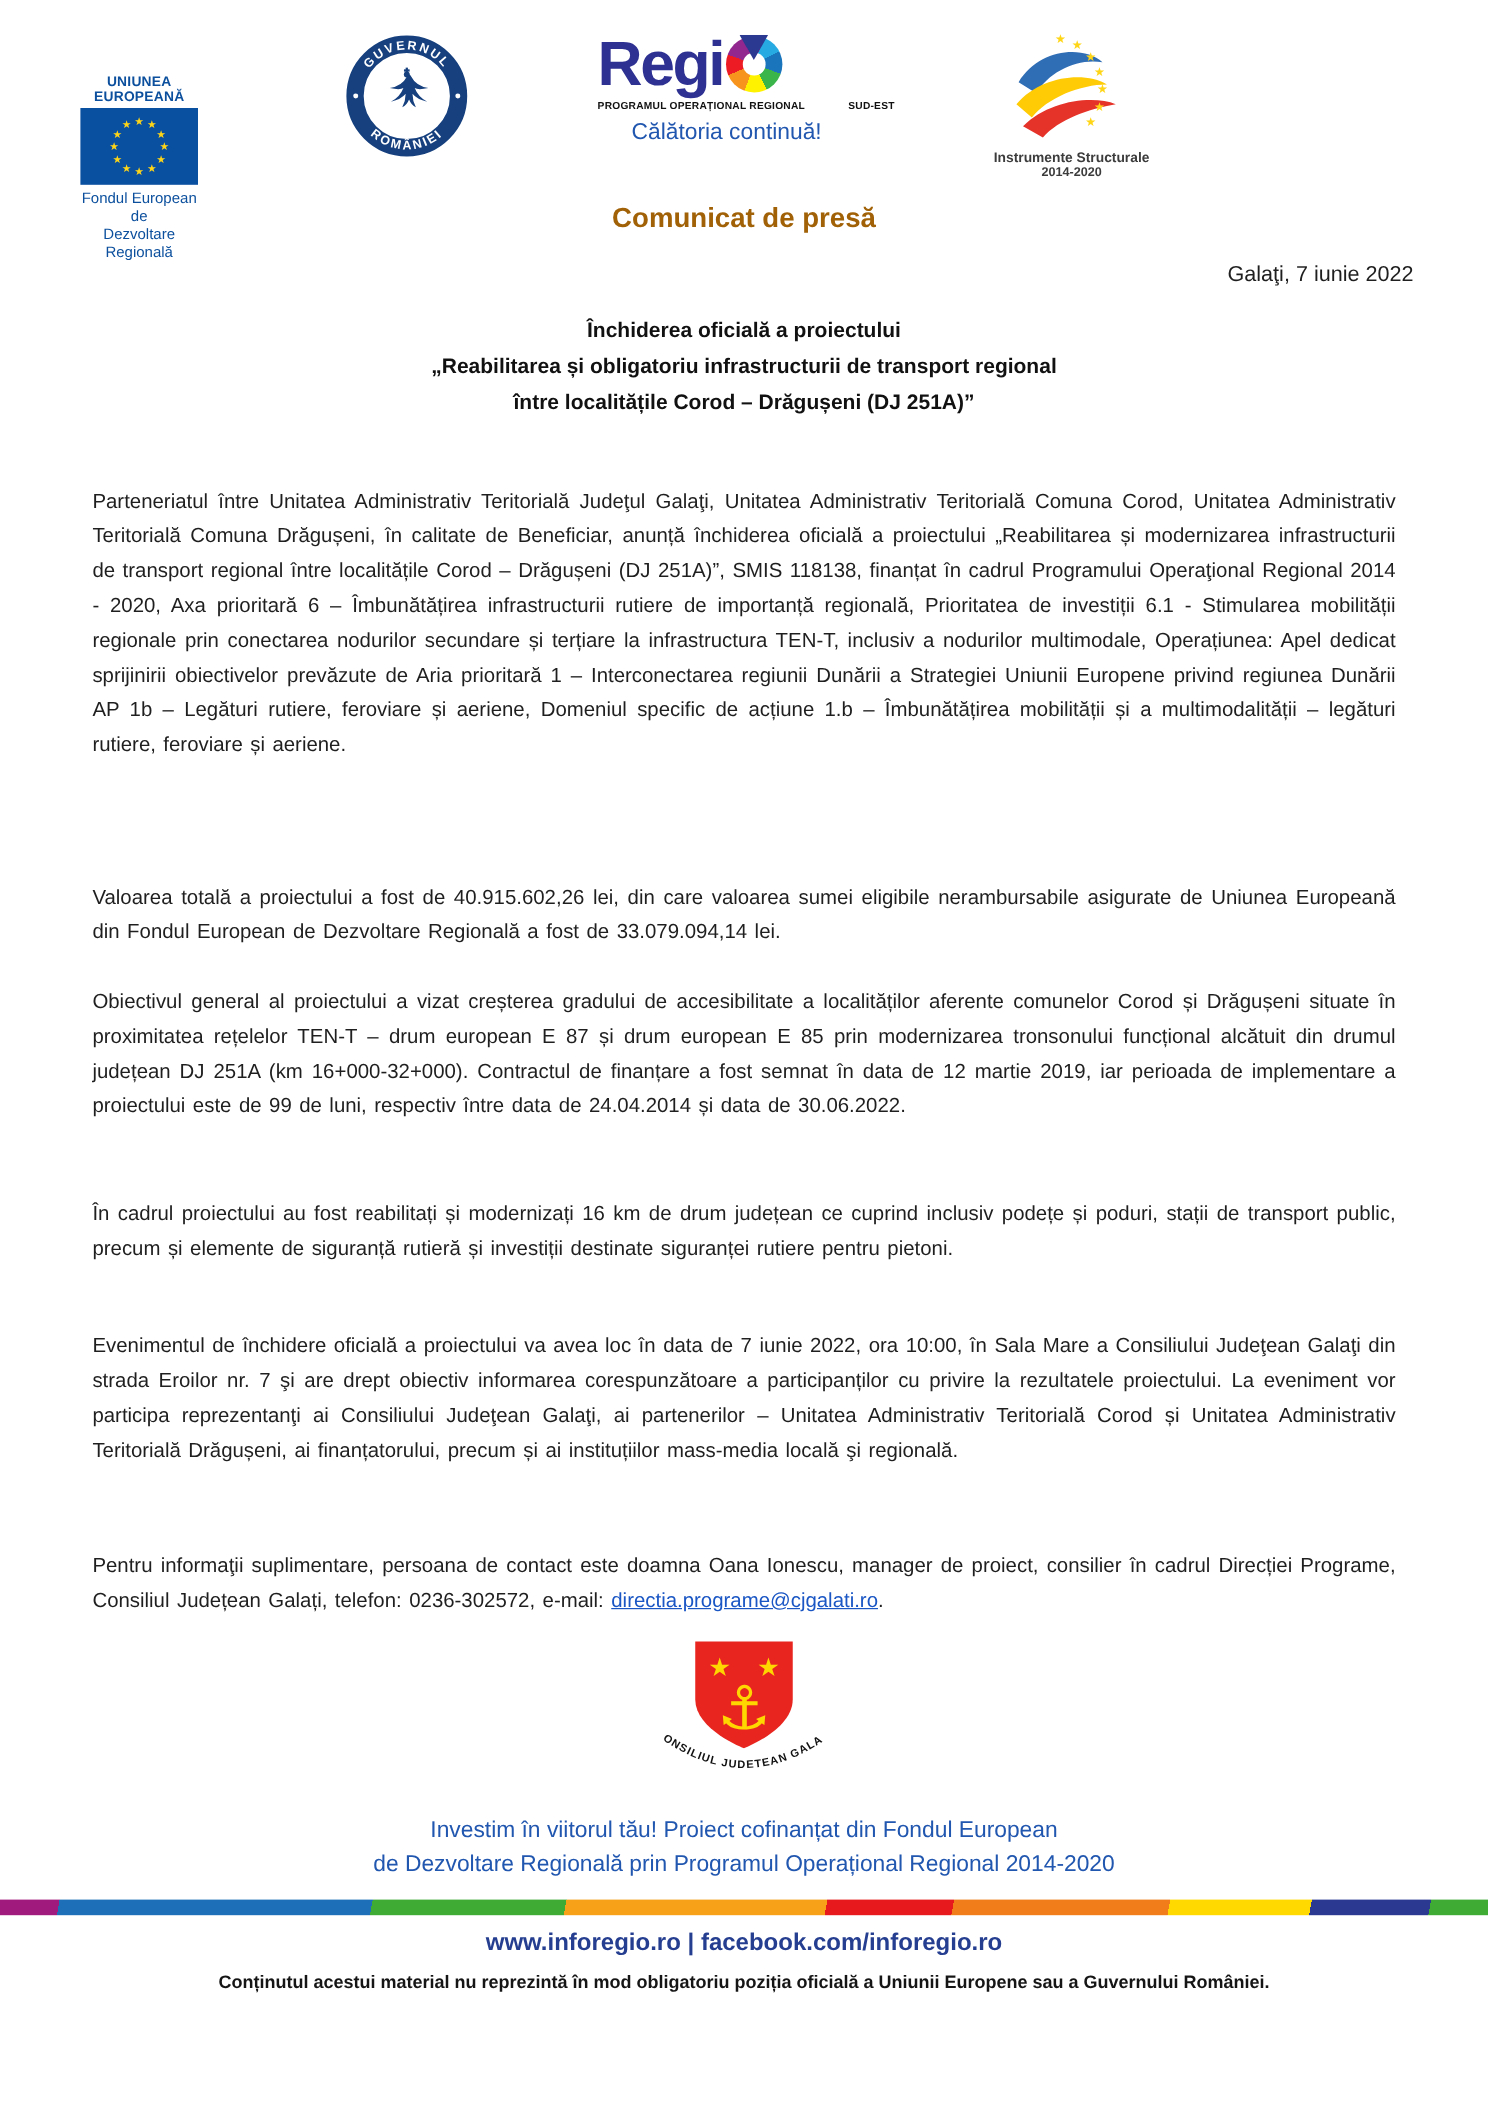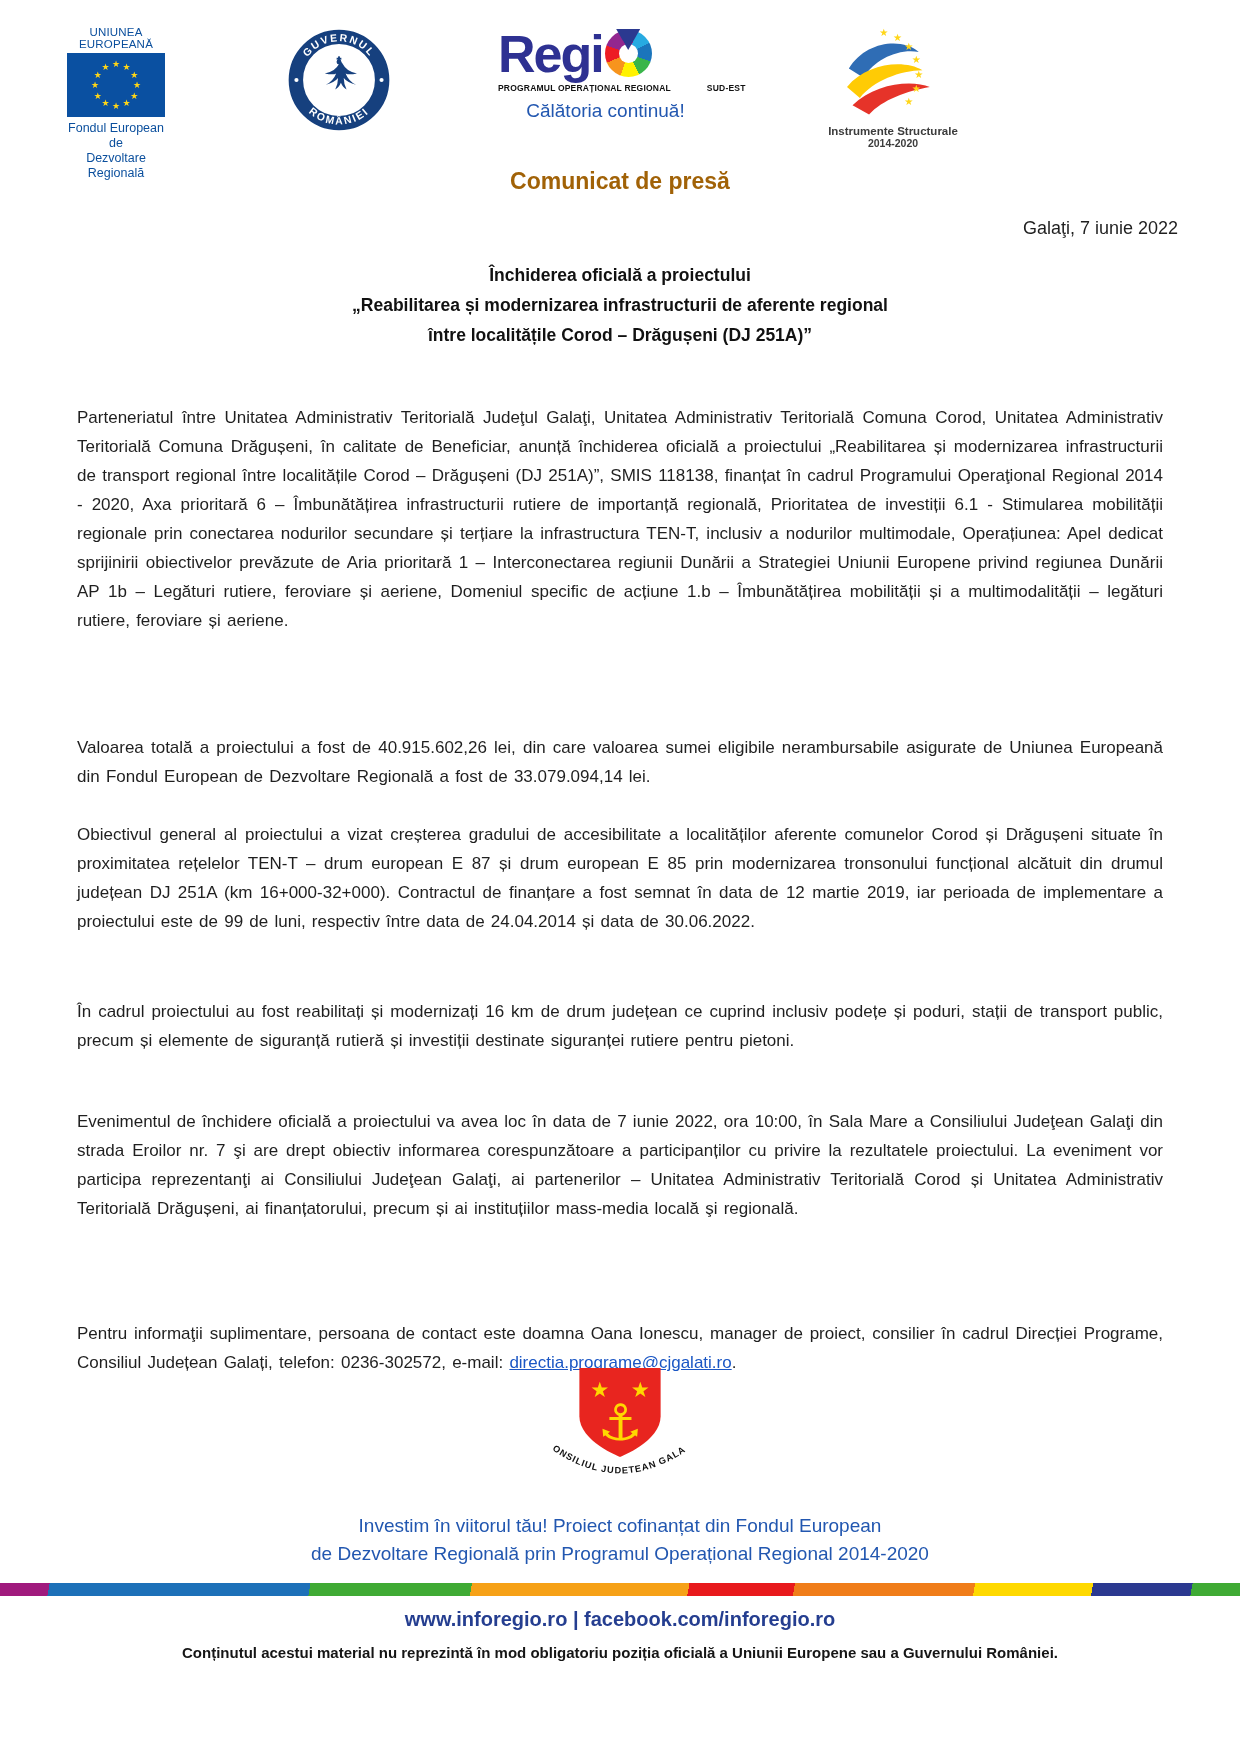--- a/index.html
+++ b/index.html
@@ -5,21 +5,21 @@
   html,body{margin:0;padding:0;background:#888;}
   .page{
     position:relative; width:1240px; height:1754px; margin:0 auto;
     background:#ffffff; overflow:hidden;
     font-family:"Liberation Sans","DejaVu Sans",sans-serif;
     color:#1f1f1f;
   }
   
   .logo{position:absolute;}
   .eu-logo{left:60px; top:26px; width:112px; text-align:center;}
-  .eu-caption-top{font-size:11.5px; font-weight:400; color:#0b4f9d; margin-bottom:3px; letter-spacing:.2px;}
+  .eu-caption-top{font-size:11.5px; font-weight:700; color:#0b4f9d; margin-bottom:3px; letter-spacing:.2px;margin-top:37px;}
   .eu-flag{width:98px; height:64px; margin:0 auto; background:#0a50a1; position:relative;}
   .eu-flag svg{position:absolute; inset:0;}
   .eu-caption-bottom{font-size:12.5px; color:#0b4f9d; line-height:15px; margin-top:4px;}
   .gov-logo{left:287px; top:28px;}
   .regio-logo{left:498px; top:30px; width:215px;}
   .regio-row{display:flex; align-items:flex-end;}
   .regio-word{font-size:52px; line-height:46px; font-weight:700; color:#2e3192; letter-spacing:-2px;}
   .regio-wheel{position:relative; width:47px; height:47px; margin-left:2px; border-radius:50%;
     background:conic-gradient(from 20deg,#27aae1 0 12%,#1b75bc 12% 25%,#39b54a 25% 37%,#fff200 37% 50%,#f7941d 50% 63%,#ed1c24 63% 75%,#92278f 75% 88%,#ec008c 88% 100%);}
   .regio-wheel::before{content:""; position:absolute; inset:30%; background:#fff; border-radius:50%;}
@@ -34,21 +34,21 @@
   .is-caption2{font-size:10.5px; font-weight:700; color:#3c3c3c;}
   
   .title{position:absolute; left:0; right:0; top:168px; text-align:center;
     font-size:23px; font-weight:700; color:#a16207;}
   .dateline{position:absolute; right:62px; top:218px; font-size:18px; color:#1f1f1f;}
   .subject{position:absolute; left:62px; right:62px; top:260px; text-align:center;
     font-size:17.5px; font-weight:700; line-height:30px; color:#111;}
   
   .para{position:absolute; left:62px; right:62px; margin:15px;
     font-size:17px; line-height:29px; text-align:justify; word-spacing:1.5px; color:#1f1f1f;}
-  .p1{top:388px;} .p2{top:718px;} .p3{top:805px;} .p4{top:982px;} .p5{top:1092px;} .p6{top:1304px;}
+  .p1{top:388px;} .p2{top:718px;} .p3{top:805px;} .p4{top:982px;} .p5{top:1092px;} .p6{top:1275px;}
   .email-link{color:#1a56c4; text-decoration:underline; cursor:pointer;}
   
   .arms{position:absolute; left:0; right:0; top:1366px; text-align:center;}
   .arms-country{font-size:16px; font-weight:700; letter-spacing:4px; color:#111;}
   .cofinance{position:absolute; left:0; right:0; top:1512px; text-align:center;
     font-size:19px; line-height:28px; color:#2257b0;}
   .stripe{position:absolute; left:0; right:0; top:1583px; height:13px;
     background:linear-gradient(100deg,
       #a01a7d 0 4%, #1d70b8 4% 25%, #3faa34 25% 38%, #f6a117 38% 55.5%,
       #e8191c 55.5% 64%, #f07d19 64% 78.5%, #ffd900 78.5% 88%,
@@ -147,21 +147,21 @@
         </g>
     </svg>
     <div class="is-caption1">Instrumente Structurale</div>
     <div class="is-caption2">2014-2020</div>
   </div>
 
   <div class="title">Comunicat de presă</div>
   <div class="dateline">Galaţi, 7 iunie 2022</div>
   <div class="subject">
     <div>Închiderea oficială a proiectului</div>
-    <div>„Reabilitarea și modernizarea infrastructurii de aferente regional</div>
+    <div>„Reabilitarea și obligatoriu infrastructurii de transport regional</div>
     <div>între localitățile Corod – Drăgușeni (DJ 251A)”</div>
   </div>
 
   <p class="para p1">Parteneriatul între Unitatea Administrativ Teritorială Judeţul Galaţi, Unitatea Administrativ Teritorială Comuna Corod, Unitatea Administrativ Teritorială Comuna Drăgușeni, în calitate de Beneficiar, anunță închiderea oficială a proiectului „Reabilitarea și modernizarea infrastructurii de transport regional între localitățile Corod – Drăgușeni (DJ 251A)”, SMIS 118138, finanțat în cadrul Programului Operaţional Regional 2014 - 2020, Axa prioritară 6 – Îmbunătățirea infrastructurii rutiere de importanță regională, Prioritatea de investiții 6.1 - Stimularea mobilității regionale prin conectarea nodurilor secundare și terțiare la infrastructura TEN-T, inclusiv a nodurilor multimodale, Operațiunea: Apel dedicat sprijinirii obiectivelor prevăzute de Aria prioritară 1 – Interconectarea regiunii Dunării a Strategiei Uniunii Europene privind regiunea Dunării AP 1b – Legături rutiere, feroviare și aeriene, Domeniul specific de acțiune 1.b – Îmbunătățirea mobilității și a multimodalității – legături rutiere, feroviare și aeriene.</p>
   <p class="para p2">Valoarea totală a proiectului a fost de 40.915.602,26 lei, din care valoarea sumei eligibile nerambursabile asigurate de Uniunea Europeană din Fondul European de Dezvoltare Regională a fost de 33.079.094,14 lei.</p>
   <p class="para p3">Obiectivul general al proiectului a vizat creșterea gradului de accesibilitate a localităților aferente comunelor Corod și Drăgușeni situate în proximitatea rețelelor TEN-T – drum european E 87 și drum european E 85 prin modernizarea tronsonului funcțional alcătuit din drumul județean DJ 251A (km 16+000-32+000). Contractul de finanțare a fost semnat în data de 12 martie 2019, iar perioada de implementare a proiectului este de 99 de luni, respectiv între data de 24.04.2014 și data de 30.06.2022.</p>
   <p class="para p4">În cadrul proiectului au fost reabilitați și modernizați 16 km de drum județean ce cuprind inclusiv podețe și poduri, stații de transport public, precum și elemente de siguranță rutieră și investiții destinate siguranței rutiere pentru pietoni.</p>
   <p class="para p5">Evenimentul de închidere oficială a proiectului va avea loc în data de 7 iunie 2022, ora 10:00, în Sala Mare a Consiliului Judeţean Galaţi din strada Eroilor nr. 7 şi are drept obiectiv informarea corespunzătoare a participanților cu privire la rezultatele proiectului. La eveniment vor participa reprezentanţi ai Consiliului Judeţean Galaţi, ai partenerilor – Unitatea Administrativ Teritorială Corod și Unitatea Administrativ Teritorială Drăgușeni, ai finanțatorului, precum și ai instituțiilor mass-media locală şi regională.</p>
   <p class="para p6"><span>Pentru informaţii suplimentare, persoana de contact este doamna Oana Ionescu, manager de proiect, consilier în cadrul Direcției Programe, Consiliul Județean Galați, telefon: 0236-302572, e-mail: </span><a class="email-link">directia.programe@cjgalati.ro</a><span>.</span></p>
 

